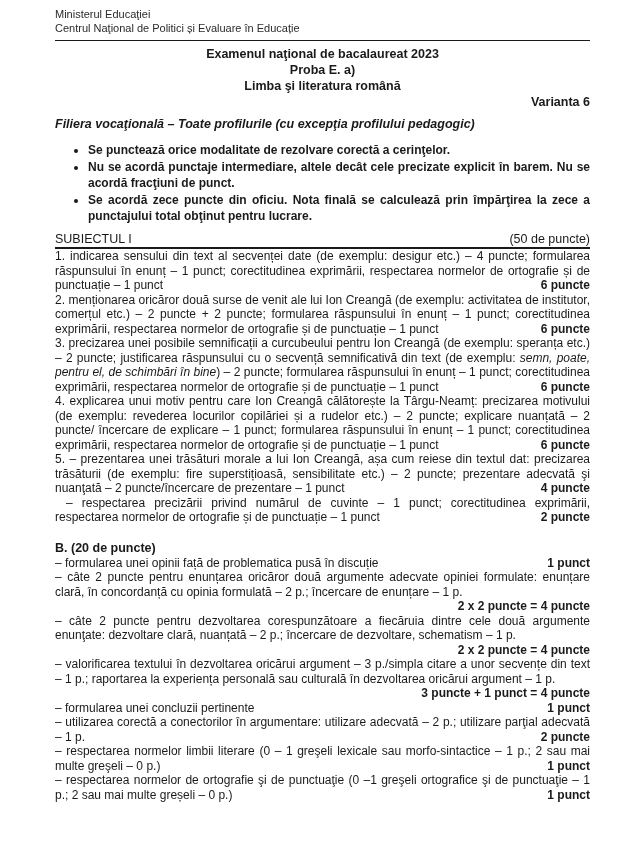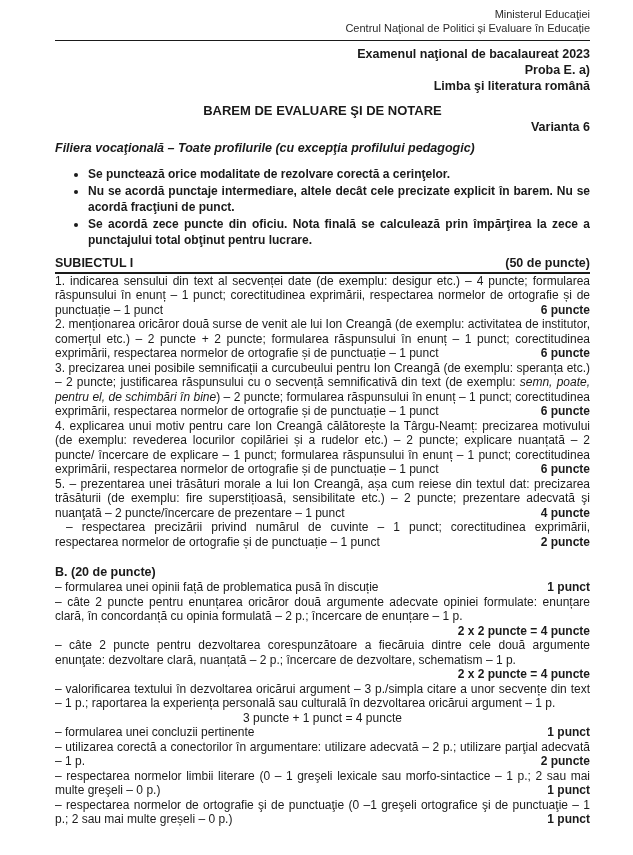--- a/index.html
+++ b/index.html
@@ -9,48 +9,48 @@
     height: 855px;
     overflow: hidden;
     font-family: "Liberation Sans", sans-serif;
     color: #1a1a1a;
     font-size: 12px;
     line-height: 14.5px;
   }
   .page { padding: 7px 43px 0 55px; }
 
   
-  .doc-header { text-align: right; font-size: 11px; line-height: 14px; color: #2b2b2b; }
+  .doc-header { text-align: left; font-size: 11px; line-height: 14px; color: #2b2b2b; }
   .header-rule { border: none; border-top: 1.5px solid #1a1a1a; margin: 5px 0 5px 0; }
-  .title-block { text-align: right; font-weight: bold; font-size: 12.5px; line-height: 16px; }
+  .title-block { text-align: center; font-weight: bold; font-size: 12.5px; line-height: 16px; }
   .barem-title { text-align: center; font-weight: bold; font-size: 13px; margin-top: 10px; }
   .variant { text-align: right; font-weight: bold; font-size: 12.5px; margin-top: 1px; }
 
   
   .filiera { font-weight: bold; font-style: italic; font-size: 12.5px; line-height: 15px; margin-top: 7px; }
 
   
   .rules { margin: 10px 0 8px 0; padding-left: 33px; list-style: disc; }
   .rules li { font-weight: bold; font-size: 12px; line-height: 16px; text-align: justify; margin-bottom: 1px; }
 
   
   .subject-line {
     display: flex; justify-content: space-between;
-    font-weight: bold; font-size: 12.5px;
+    font-weight: normal; font-size: 12.5px;
     border-bottom: 2px solid #1a1a1a;
     margin-top: 6px; padding-bottom: 1px;
   }
   .section-title { font-weight: bold; font-size: 12.5px; line-height: 16px; margin-top: 2px; }
 
   
   .item { text-align: justify; overflow: hidden; }
   .item .pts { float: right; font-weight: bold; }
   .item .quote { font-style: italic; }
   .indent { text-indent: 11px; }
-  .pts-line { text-align: center; font-weight: normal; }
+  .pts-line { text-align: right; font-weight: bold; }
 
   .section-b { margin-top: 15px; }
 </style>
 </head>
 <body>
 
 <div class="page">
 
   <header class="doc-header">
     <div>Ministerul Educaţiei</div>
@@ -58,21 +58,20 @@
   </header>
 
   <hr class="header-rule">
 
   <div class="title-block">
     <div>Examenul naţional de bacalaureat 2023</div>
     <div>Proba E. a)</div>
     <div>Limba şi literatura română</div>
   </div>
 
-  <div class="barem-title">BAREM DE EVALUARE ŞI DE NOTARE</div>
   <div class="variant">Varianta 6</div>
 
   <div class="filiera">
     <div>Filiera vocaţională – Toate profilurile (cu excepţia profilului pedagogic)</div>
   </div>
 
   <ul class="rules">
     <li>Se punctează orice modalitate de rezolvare corectă a cerinţelor.</li>
     <li>Nu se acordă punctaje intermediare, altele decât cele precizate explicit în barem. Nu se acordă fracţiuni de punct.</li>
     <li>Se acordă zece puncte din oficiu. Nota finală se calculează prin împărţirea la zece a punctajului total obţinut pentru lucrare.</li>

